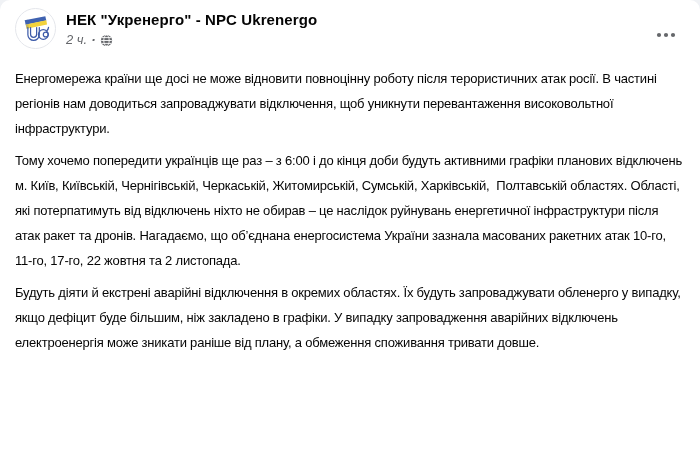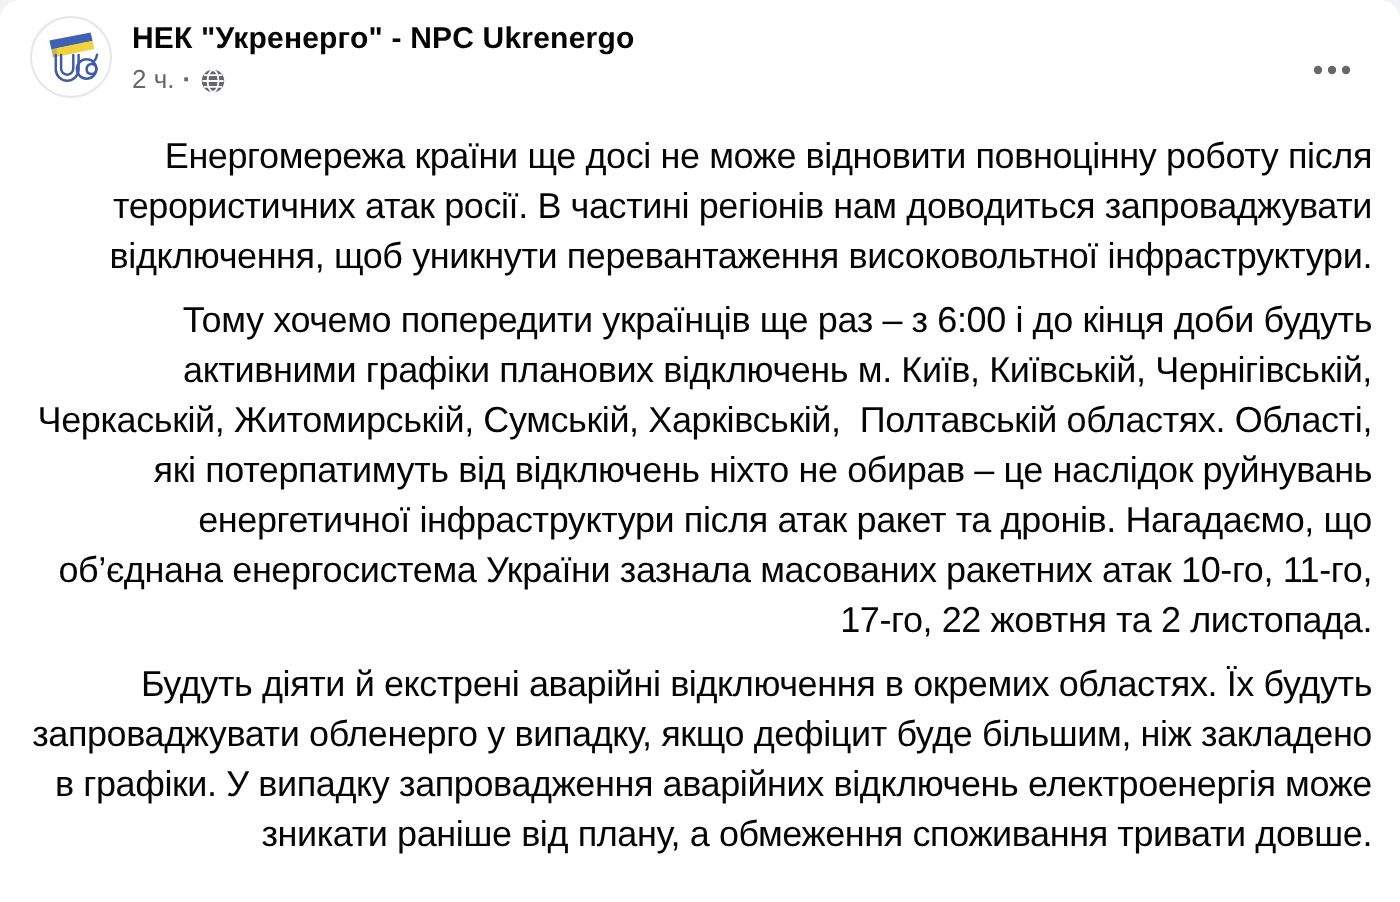--- a/index.html
+++ b/index.html
@@ -50,45 +50,45 @@
     cursor: pointer;
   }
   .meta {
     display: flex;
     align-items: center;
     gap: 4px;
     margin-top: 3px;
     font-size: 13px;
     color: #65676b;
     line-height: 16px;
+    font-style: italic;
   }
   .meta .timestamp { cursor: pointer; }
   .meta .sep { font-weight: 700; }
   .globe { display: inline-flex; align-items: center; }
   .more-btn {
     position: absolute;
     top: 22px; right: 18px;
     width: 32px; height: 26px;
     display: flex;
     align-items: center;
     justify-content: center;
     background: transparent;
     border: none;
     border-radius: 50%;
     cursor: pointer;
   }
   
   .post-body {
     padding: 10px 14px 0 15px;
-    font-size: 18px;
+    font-size: 13px;
     font-weight: 300;
     line-height: 25px;
     letter-spacing: -0.2px;
     color: #050505;
-    text-align: right;
   }
   .post-body p {
     margin: 0 0 7px 0;
     white-space: pre-wrap;
   }
 </style>
 </head>
 <body>
 
 <div class="card">

